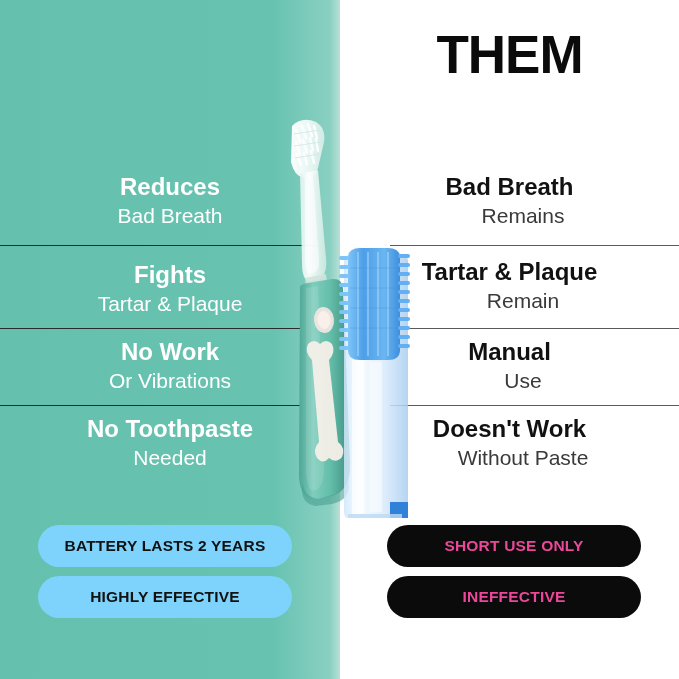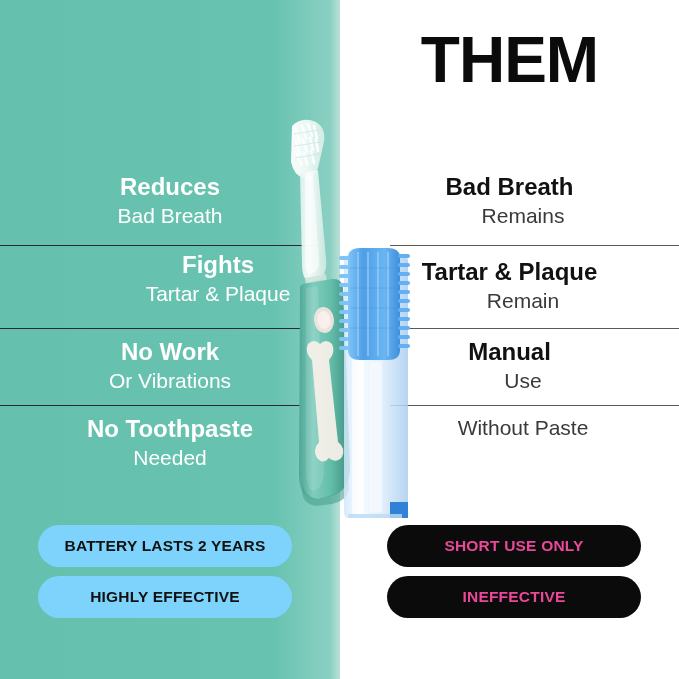--- a/index.html
+++ b/index.html
@@ -45,21 +45,21 @@
   }
   .heading-us {
     left: 0; width: 340px;
     color: #ffffff;
     font-size: 80px;
     letter-spacing: -1px;
   }
   .heading-them {
     left: 340px; width: 339px;
     color: #0b0b0b;
-    font-size: 64px;
+    font-size: 53px;
     letter-spacing: -1px;
   }
 
   
   .rows {
     position: absolute;
     top: 0;
     width: 340px;
     height: 679px;
     pointer-events: none;
@@ -148,21 +148,21 @@
 
   <div class="divider divider-right" style="top:245px;"></div>
   <div class="divider divider-right" style="top:328px;"></div>
   <div class="divider divider-right" style="top:405px;"></div>
 
   <div class="rows rows-left">
     <div class="row" style="top:172px;">
       <div class="row-title">Reduces</div>
       <div class="row-sub">Bad Breath</div>
     </div>
-    <div class="row" style="top:250px;margin-left:48px;">
+    <div class="row" style="top:260px;">
       <div class="row-title">Fights</div>
       <div class="row-sub">Tartar &amp; Plaque</div>
     </div>
     <div class="row" style="top:337px;">
       <div class="row-title">No Work</div>
       <div class="row-sub">Or Vibrations</div>
     </div>
     <div class="row" style="top:414px;">
       <div class="row-title">No Toothpaste</div>
       <div class="row-sub">Needed</div>
@@ -176,20 +176,21 @@
     </div>
     <div class="row" style="top:257px;">
       <div class="row-title">Tartar &amp; Plaque</div>
       <div class="row-sub">Remain</div>
     </div>
     <div class="row" style="top:337px;">
       <div class="row-title">Manual</div>
       <div class="row-sub">Use</div>
     </div>
     <div class="row" style="top:414px;">
+      <div class="row-title">Doesn't Work</div>
       <div class="row-sub">Without Paste</div>
     </div>
   </div>
 
   <div class="product">
     <svg width="140" height="410" viewBox="0 0 140 410" xmlns="http://www.w3.org/2000/svg">
       <defs>
         <linearGradient id="handleGrad" x1="0" y1="0" x2="1" y2="0">
           <stop offset="0%" stop-color="#4fa795"></stop>
           <stop offset="28%" stop-color="#7fcdbd"></stop>

